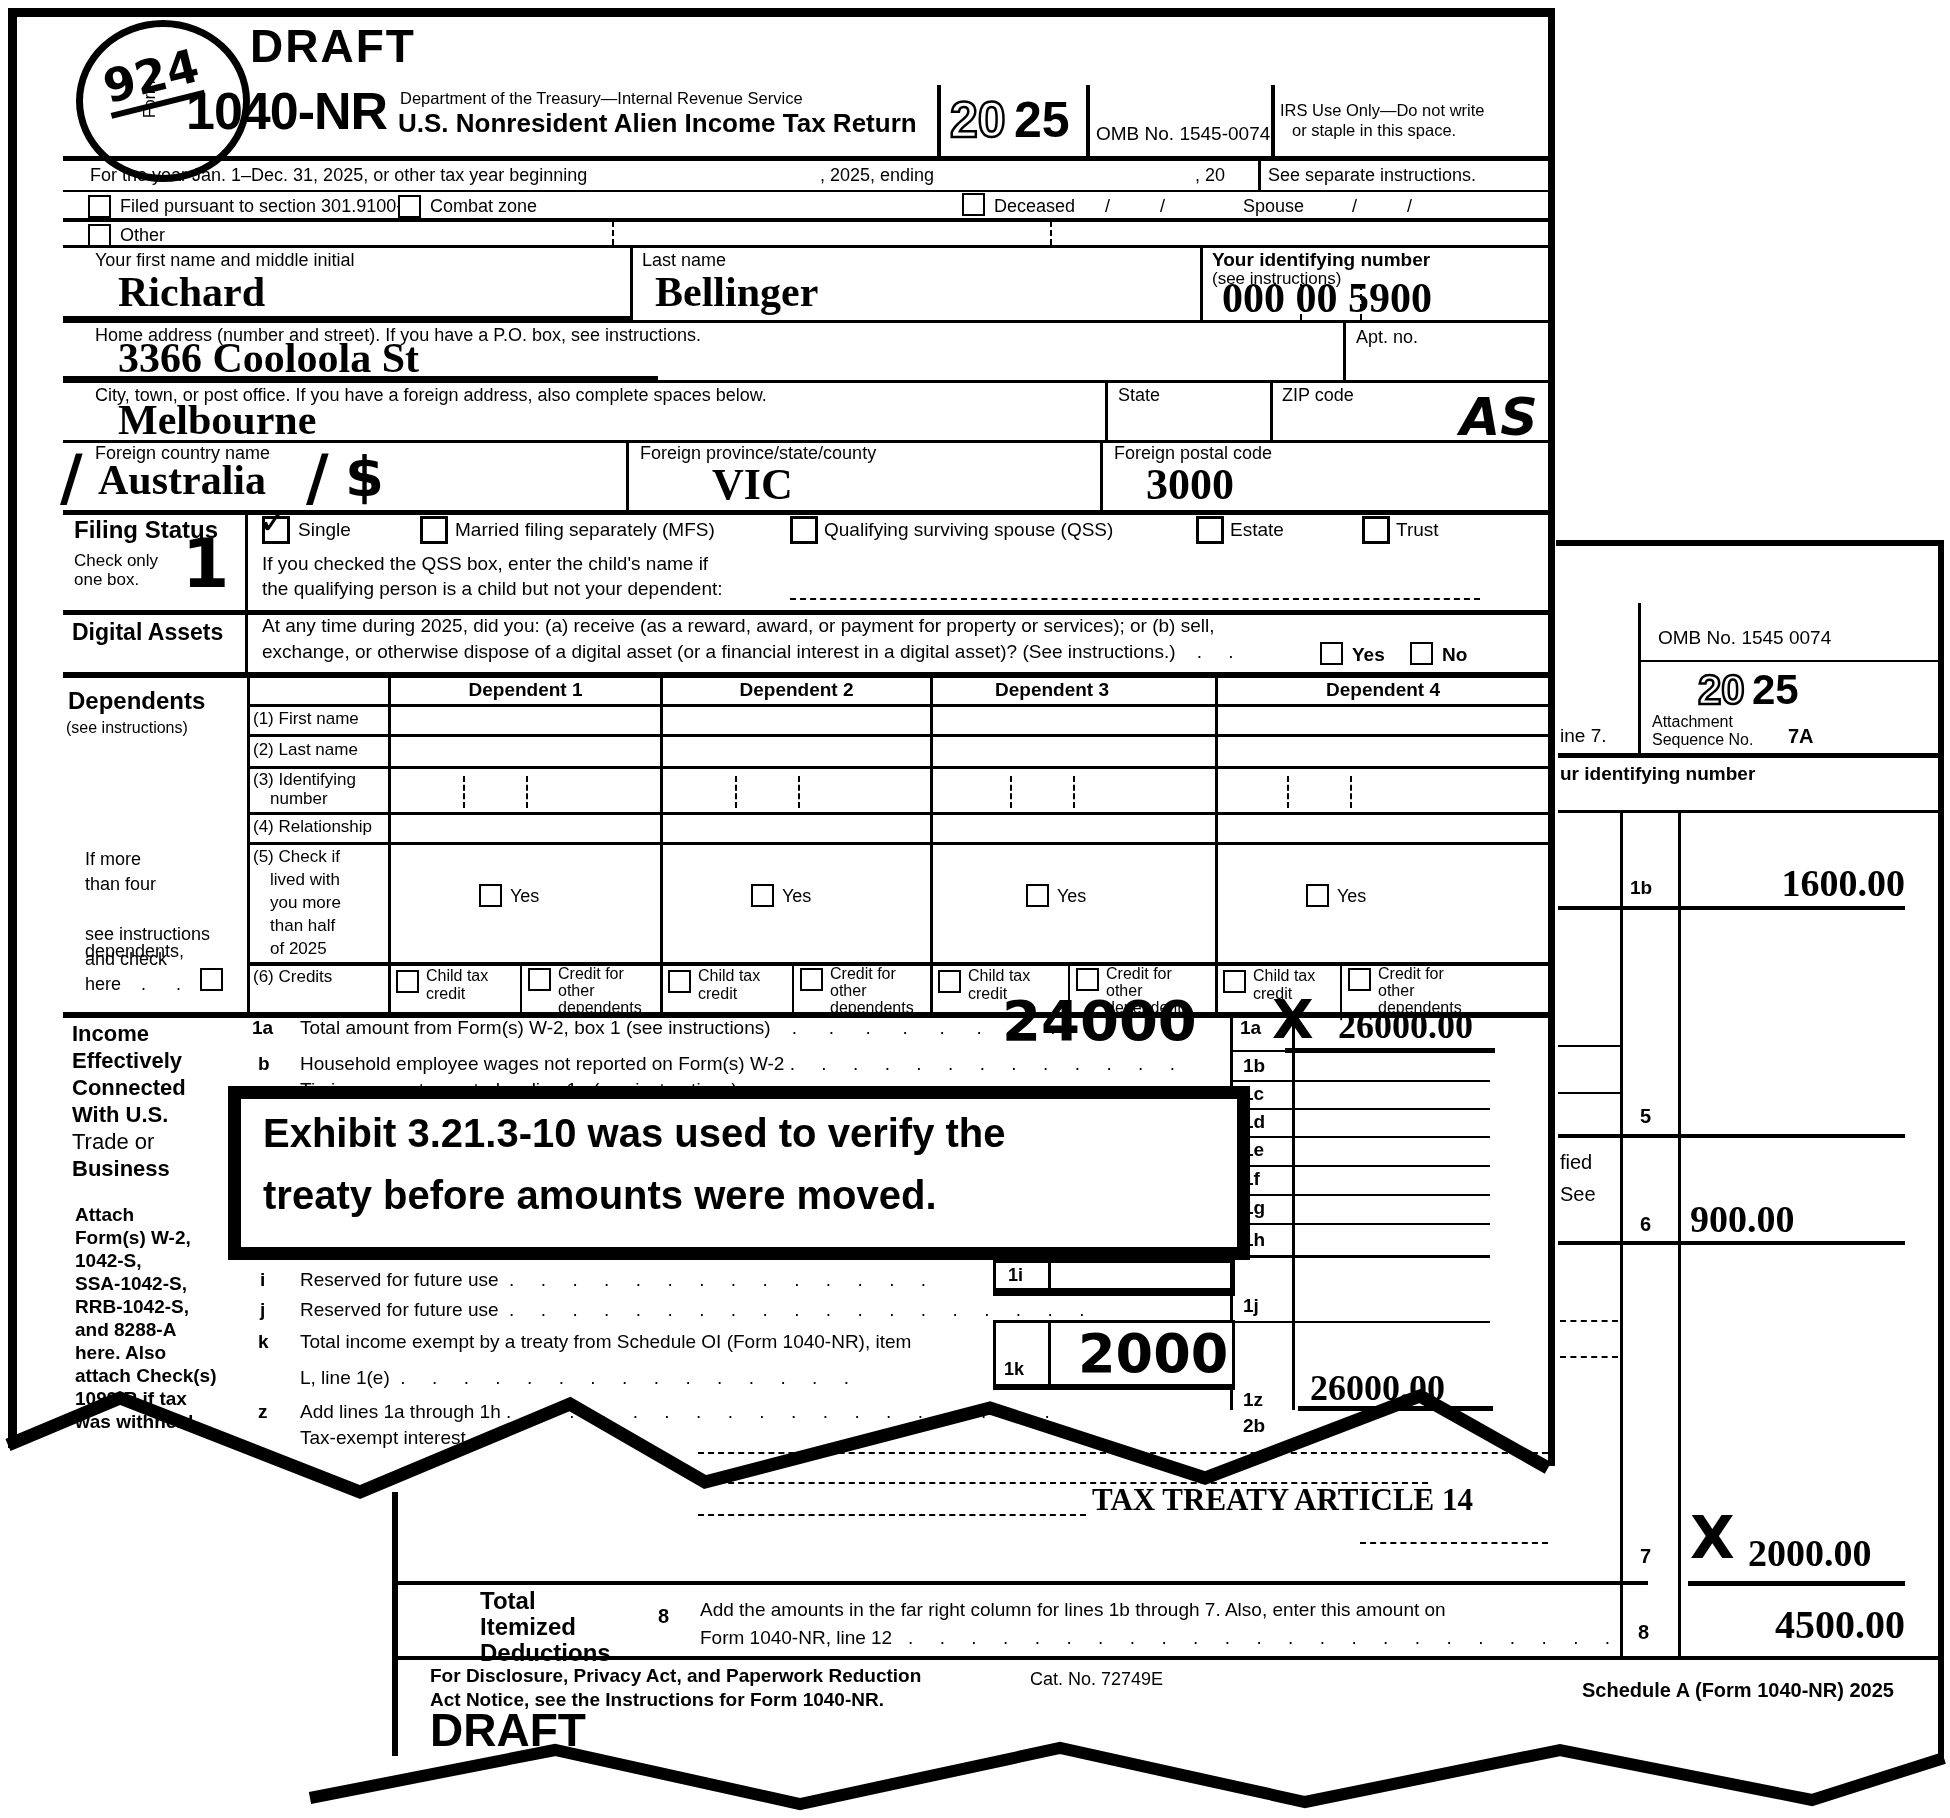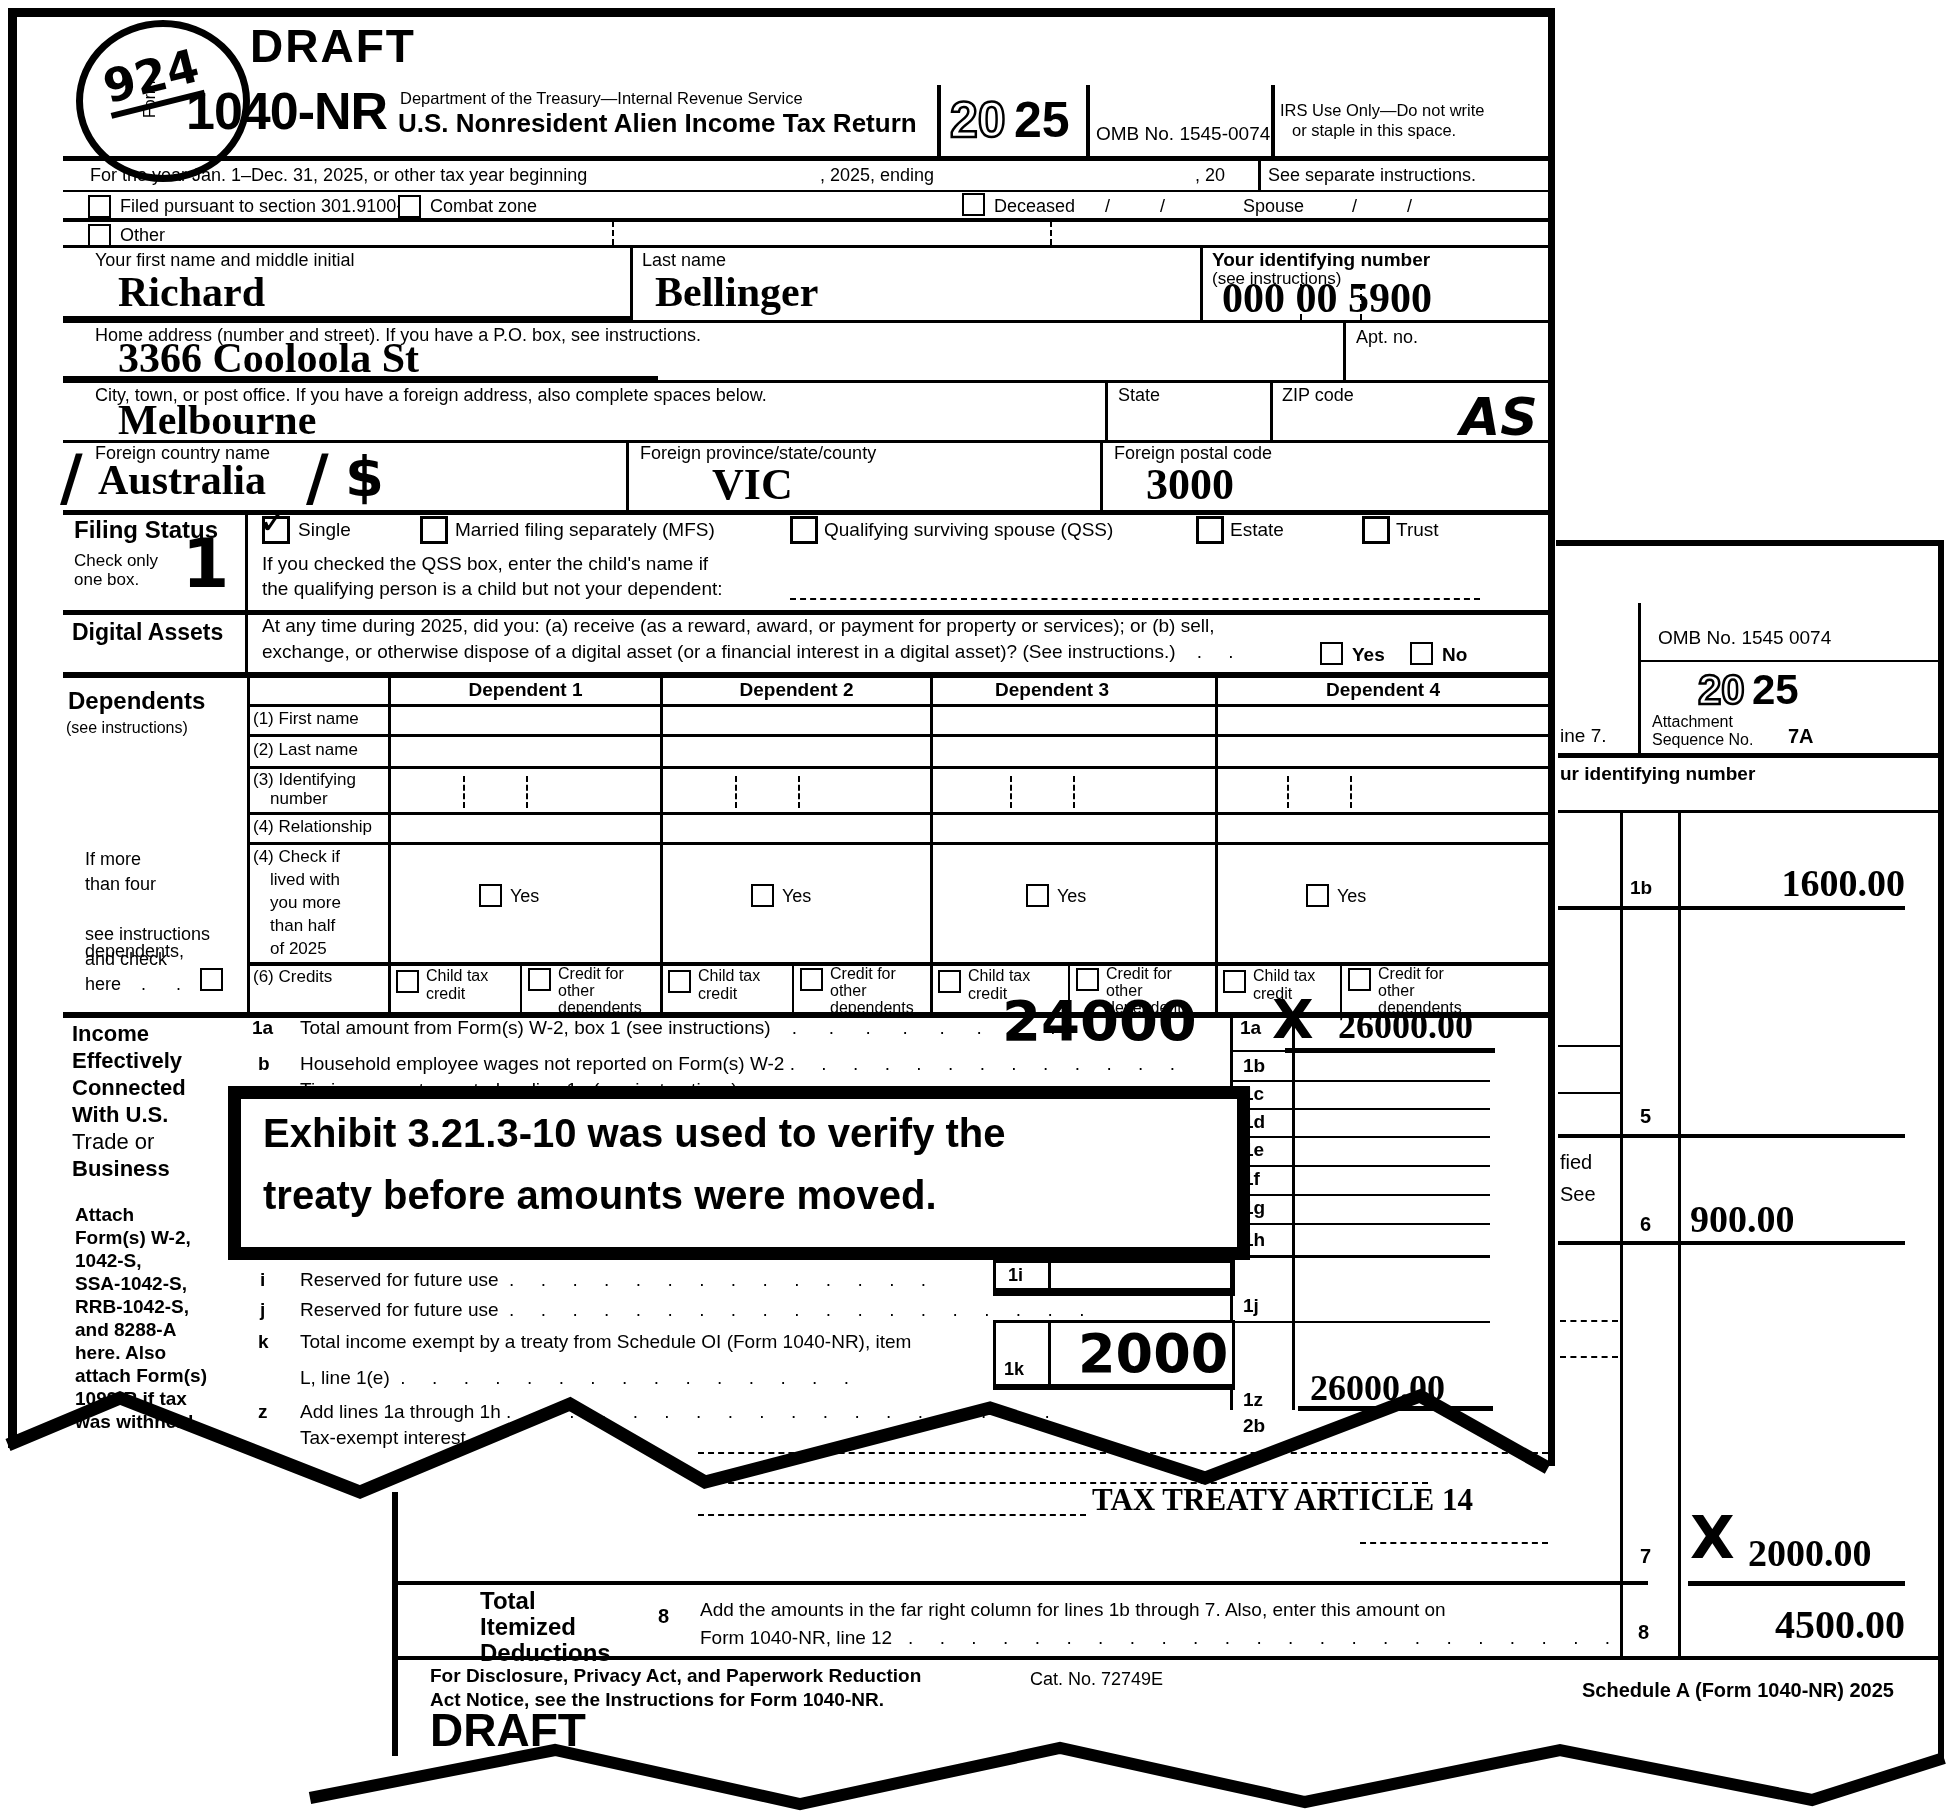--- a/index.html
+++ b/index.html
@@ -257,21 +257,21 @@
   <i class="dv" style="left:526px;top:776px;height:32px"></i>
   <i class="dv" style="left:735px;top:776px;height:32px"></i>
   <i class="dv" style="left:798px;top:776px;height:32px"></i>
   <i class="dv" style="left:1010px;top:776px;height:32px"></i>
   <i class="dv" style="left:1073px;top:776px;height:32px"></i>
   <i class="dv" style="left:1287px;top:776px;height:32px"></i>
   <i class="dv" style="left:1350px;top:776px;height:32px"></i>
   <i class="hl" style="left:247px;top:812px;width:1305px;height:3px"></i>
   <span class="t s17" style="left:253px;top:818px">(4) Relationship</span>
   <i class="hl" style="left:247px;top:842px;width:1305px;height:3px"></i>
-  <span class="t s17" style="left:253px;top:848px">(4) Check if</span>
+  <span class="t s17" style="left:253px;top:848px">(5) Check if</span>
   <span class="t s17" style="left:270px;top:871px">lived with</span>
   <span class="t s17" style="left:270px;top:894px">you more</span>
   <span class="t s17" style="left:270px;top:917px">than half</span>
   <span class="t s17" style="left:270px;top:940px">of 2025</span>
   <span class="cbs" style="left:479px;top:884px"></span>
   <span class="t s18" style="left:510px;top:887px">Yes</span>
   <span class="cbs" style="left:751px;top:884px"></span>
   <span class="t s18" style="left:782px;top:887px">Yes</span>
   <span class="cbs" style="left:1026px;top:884px"></span>
   <span class="t s18" style="left:1057px;top:887px">Yes</span>
@@ -320,21 +320,21 @@
   <span class="t" style="left:72px;top:1103px;font-size:22px;font-weight:bold">With U.S.</span>
   <span class="t" style="left:72px;top:1130px;font-size:22px;font-weight:normal">Trade or</span>
   <span class="t" style="left:72px;top:1157px;font-size:22px;font-weight:bold">Business</span>
   <span class="t b s19" style="left:75px;top:1205px">Attach</span>
   <span class="t b s19" style="left:75px;top:1228px">Form(s) W-2,</span>
   <span class="t b s19" style="left:75px;top:1251px">1042-S,</span>
   <span class="t b s19" style="left:75px;top:1274px">SSA-1042-S,</span>
   <span class="t b s19" style="left:75px;top:1297px">RRB-1042-S,</span>
   <span class="t b s19" style="left:75px;top:1320px">and 8288-A</span>
   <span class="t b s19" style="left:75px;top:1343px">here. Also</span>
-  <span class="t b s19" style="left:75px;top:1366px">attach Form(s)</span>
+  <span class="t b s19" style="left:75px;top:1366px">attach Check(s)</span>
   <span class="t b s19" style="left:75px;top:1389px">1099-R if tax</span>
   <span class="t b s19" style="left:75px;top:1412px">was withheld.</span>
 
   <i class="vl" style="left:1230px;top:1012px;width:3px;height:398px"></i>
   <i class="vl" style="left:1292px;top:1012px;width:3px;height:398px"></i>
 
   <span class="t b s19" style="left:252px;top:1018px">1a</span>
   <span class="t s19" style="left:300px;top:1018px">Total amount from Form(s) W-2, box 1 (see instructions)    .      .      .      .      .      .      .      .      .</span>
   <span class="t mk" style="left:1002px;top:992px;font-size:56px">24000</span>
   <span class="t b s19" style="left:1240px;top:1018px">1a</span>

